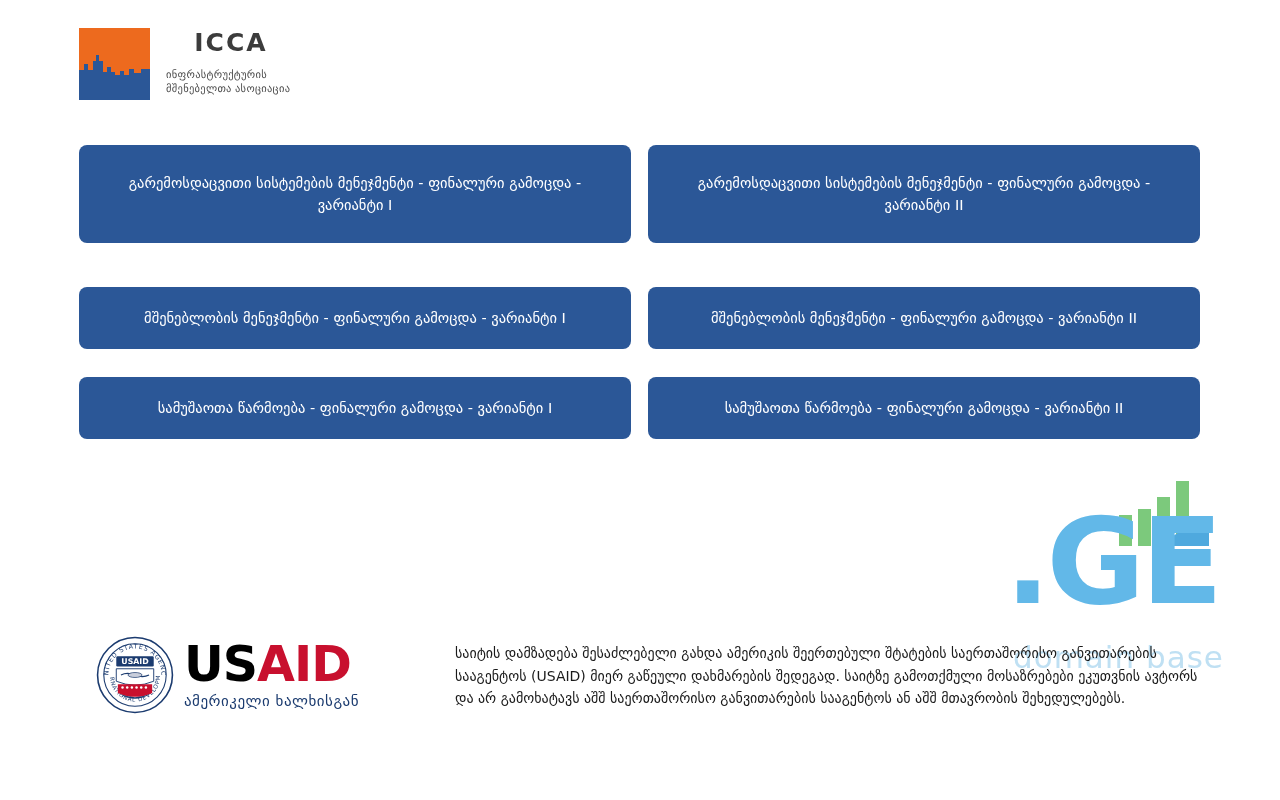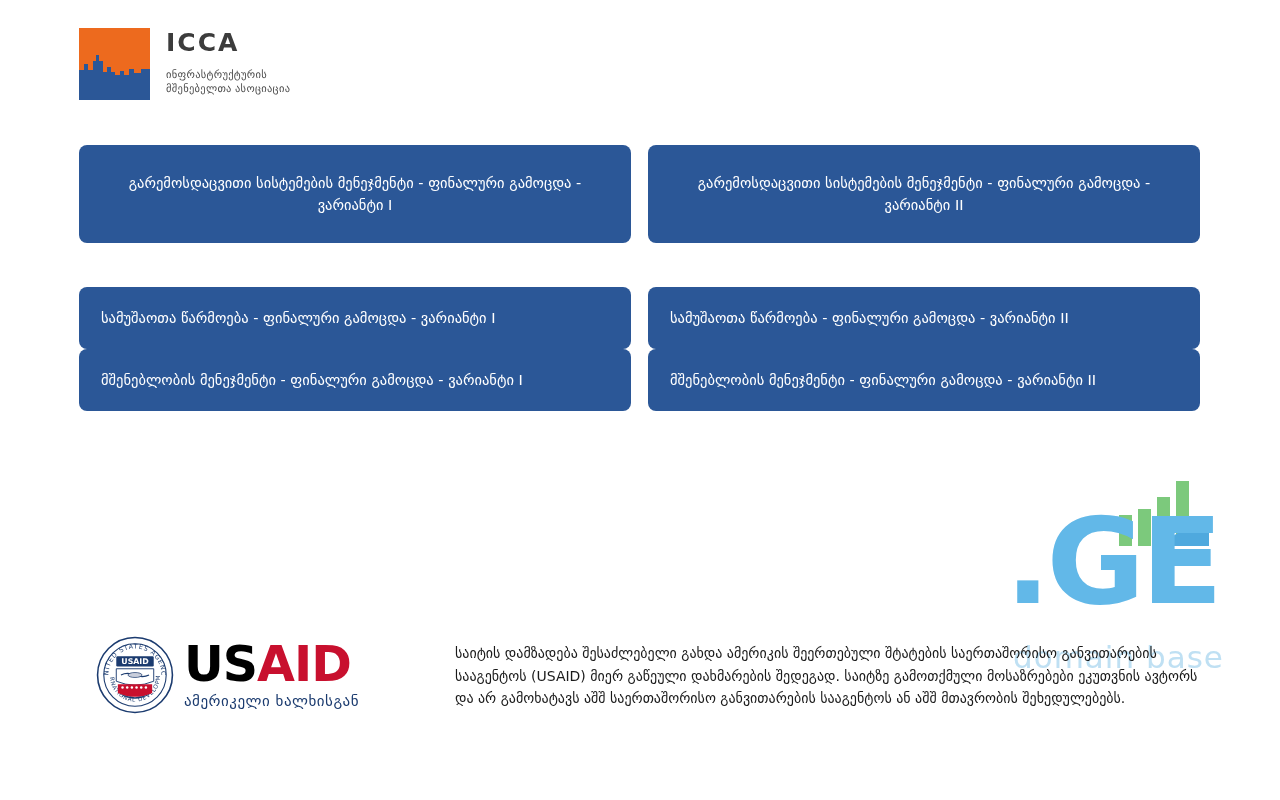--- a/index.html
+++ b/index.html
@@ -77,20 +77,21 @@
     display: block;
   }
   .brand-text { padding-top: 2px; }
   .brand-title {
     font-size: 25px;
     font-weight: bold;
     letter-spacing: 2px;
     color: #3c3c3c;
     line-height: 1;
     font-family: "DejaVu Sans", "Liberation Sans", sans-serif;
+    text-align: center;
   }
   .brand-sub {
     margin-top: 13px;
     font-size: 10.5px;
     line-height: 1.32;
     color: #4a4a4a;
     letter-spacing: 0.3px;
     max-width: 130px;
     font-family: Liberation Sans, sans-serif;
   }
@@ -113,20 +114,21 @@
 
   .doc-btn {
     width: 552px;
     height: 100%;
     background: #2b5797;
     color: #ffffff;
     border: none;
     border-radius: 8px;
     display: flex;
     align-items: center;
+    justify-content: center;
     text-align: center;
     padding: 6px 22px;
     font-size: 14.5px;
     line-height: 1.55;
     cursor: pointer;
     font-family: "DejaVu Sans", "Liberation Sans", sans-serif;
   }
   .doc-btn span { display: block; }
 
   
@@ -215,35 +217,35 @@
 
     <div class="grid-row r1">
       <button class="doc-btn">
         <span>გარემოსდაცვითი სისტემების მენეჯმენტი - ფინალური გამოცდა - ვარიანტი I</span>
       </button>
       <button class="doc-btn">
         <span>გარემოსდაცვითი სისტემების მენეჯმენტი - ფინალური გამოცდა - ვარიანტი II</span>
       </button>
     </div>
 
+    <div class="grid-row r2">
+      <button class="doc-btn">
+        <span>მშენებლობის მენეჯმენტი - ფინალური გამოცდა - ვარიანტი I</span>
+      </button>
+      <button class="doc-btn">
+        <span>მშენებლობის მენეჯმენტი - ფინალური გამოცდა - ვარიანტი II</span>
+      </button>
+    </div>
+
     <div class="grid-row r3">
       <button class="doc-btn">
         <span>სამუშაოთა წარმოება - ფინალური გამოცდა - ვარიანტი I</span>
       </button>
       <button class="doc-btn">
         <span>სამუშაოთა წარმოება - ფინალური გამოცდა - ვარიანტი II</span>
-      </button>
-    </div>
-
-    <div class="grid-row r2">
-      <button class="doc-btn">
-        <span>მშენებლობის მენეჯმენტი - ფინალური გამოცდა - ვარიანტი I</span>
-      </button>
-      <button class="doc-btn">
-        <span>მშენებლობის მენეჯმენტი - ფინალური გამოცდა - ვარიანტი II</span>
       </button>
     </div>
 
   </div>
 
   <div class="footer">
 
     <div class="usaid">
       <div>
         <svg class="usaid-seal" viewBox="0 0 100 100" aria-hidden="true">

